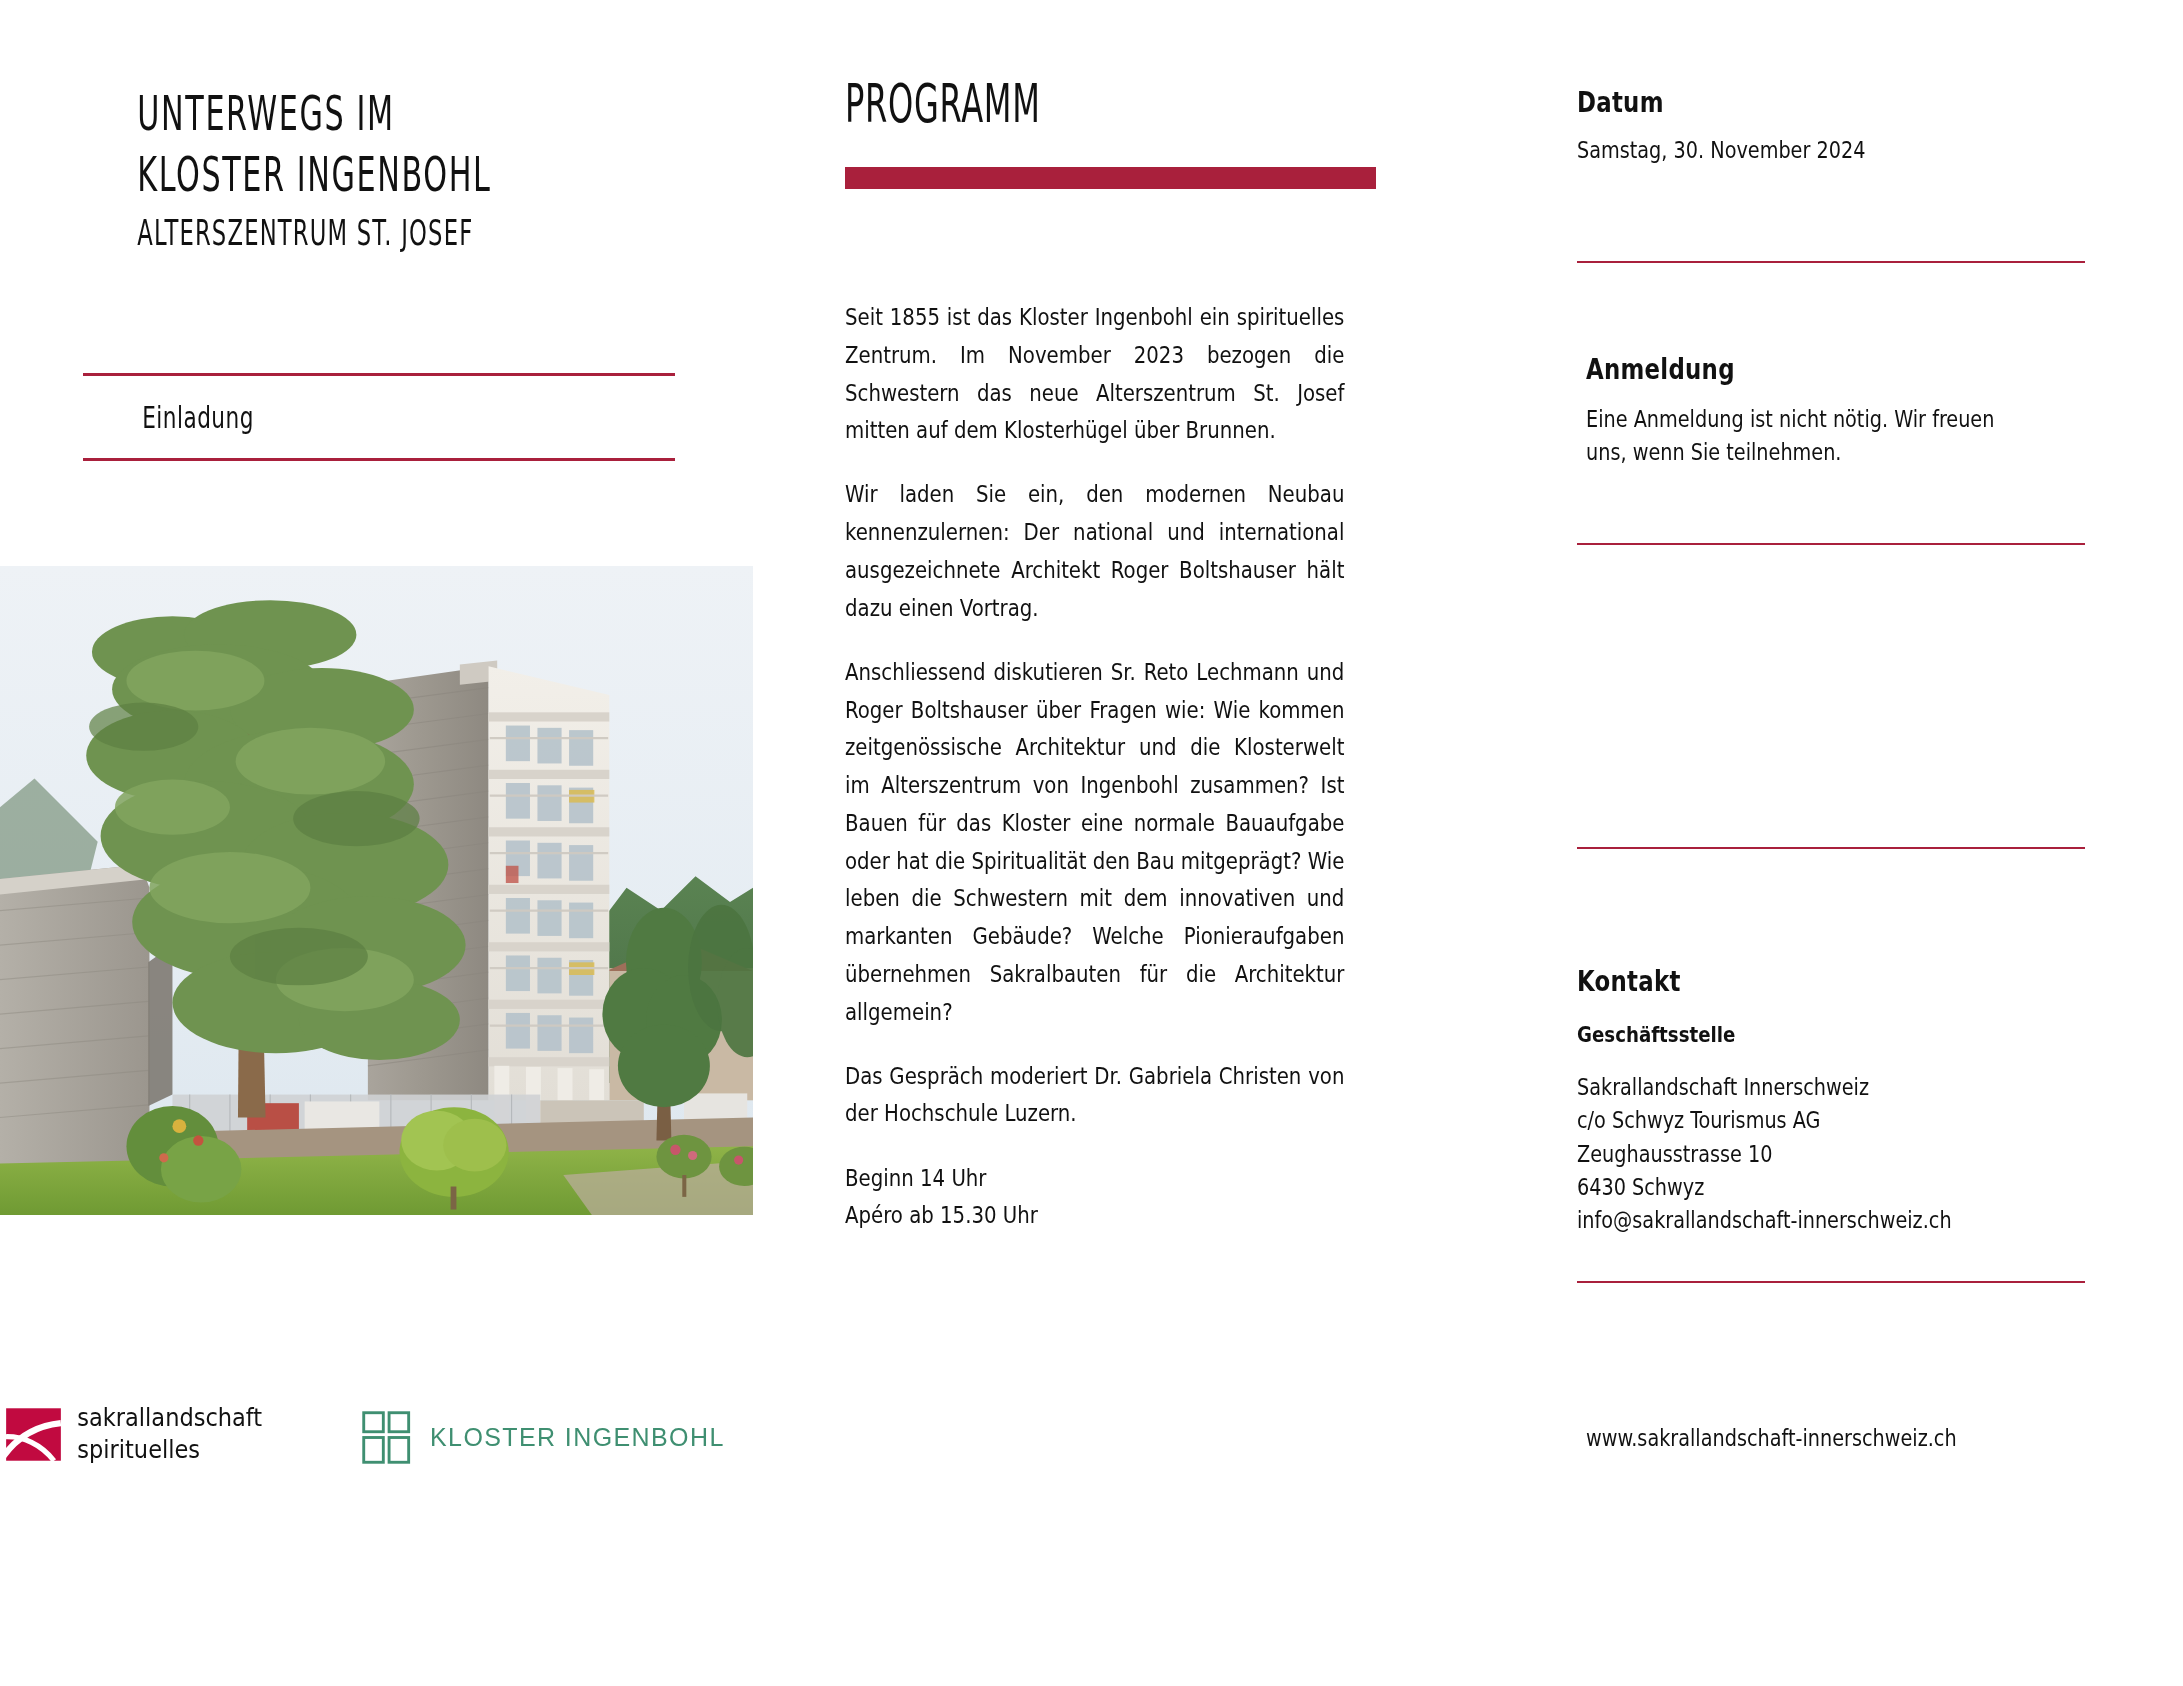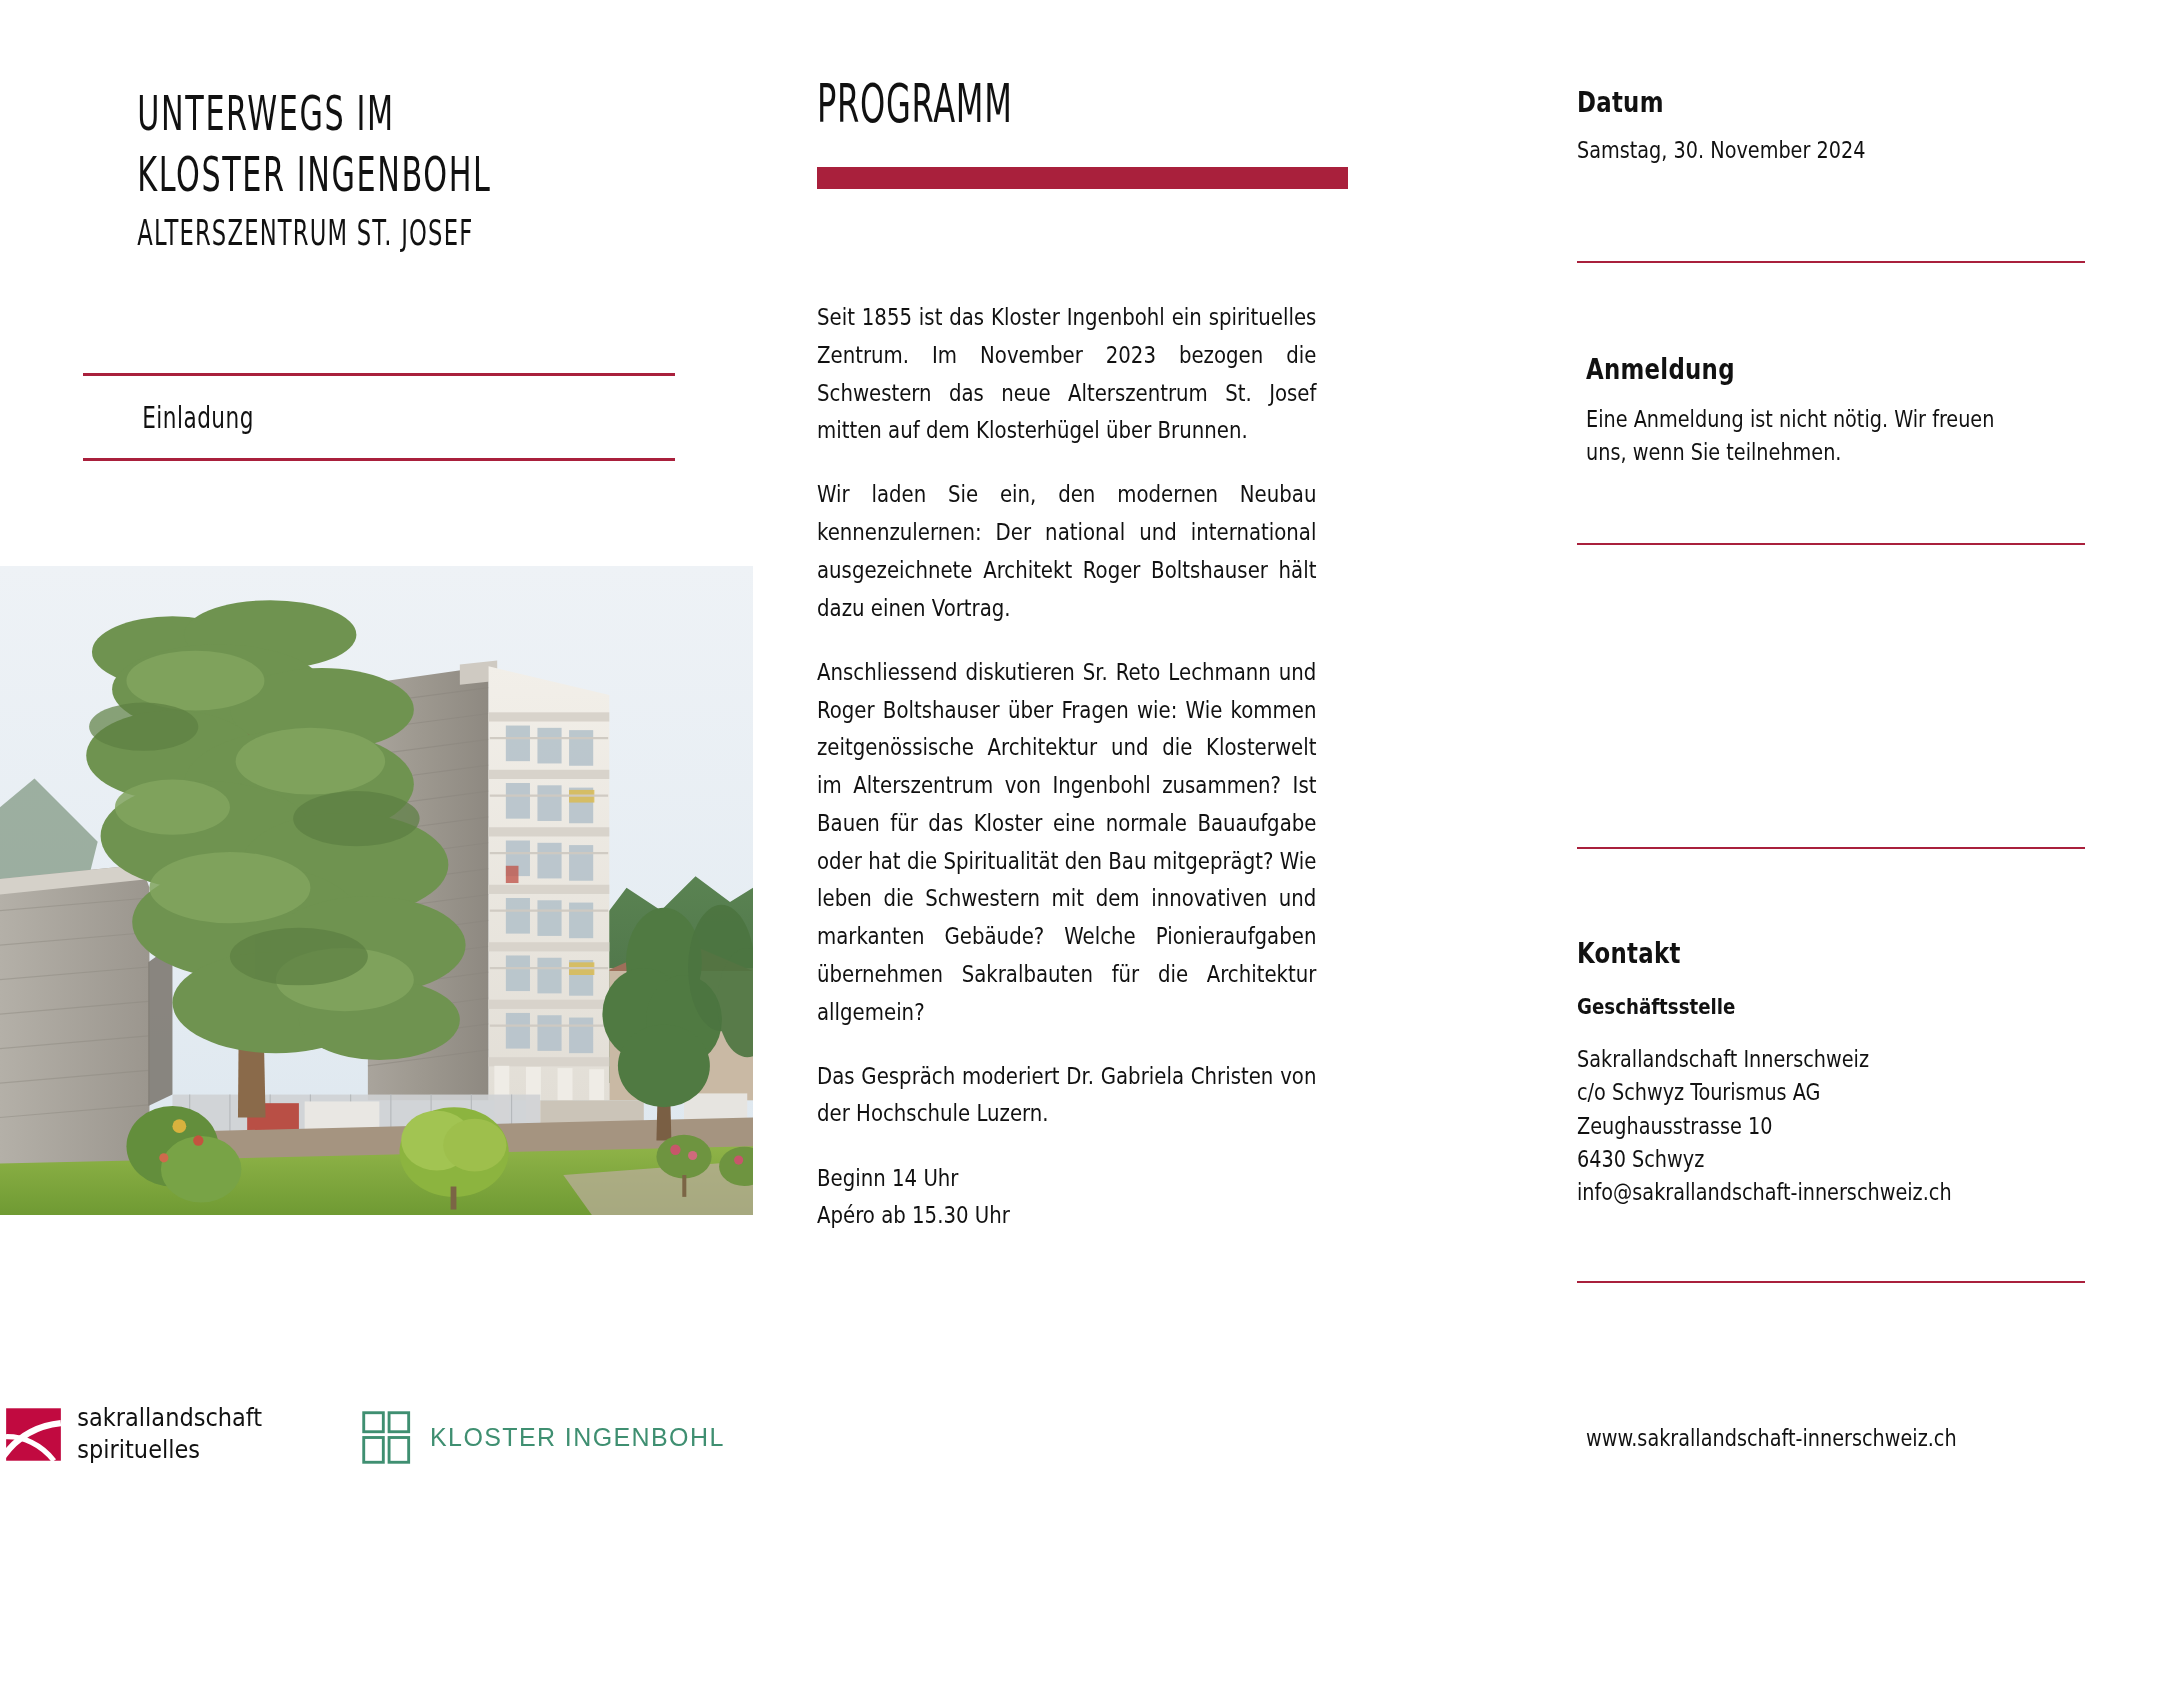--- a/index.html
+++ b/index.html
@@ -71,21 +71,21 @@
   .logo-kloster{position:absolute;left:362px;top:1411px;display:flex;align-items:center;}
   .logo-kloster-mark{width:53px;height:53px;position:relative;}
   .logo-kloster-text{
     margin-left:15px;
     font-family:"Liberation Sans",sans-serif;
     font-size:25px;letter-spacing:1.4px;color:#3f8f71;font-weight:400;
     white-space:nowrap;
   }
 
   
-  .col-mid{position:absolute;left:817px;top:0;width:540px;height:1399px;}
+  .col-mid{position:absolute;left:845px;top:0;width:540px;height:1399px;}
   .programm-head{
     font-family:"DejaVu Sans Condensed","Liberation Sans Narrow","Liberation Sans",sans-serif;
     font-weight:300;font-size:54px;letter-spacing:1.1px;color:#111;
     transform:scaleX(0.66);transform-origin:left center;
     white-space:nowrap;
     position:absolute;left:0;top:72px;
   }
   .programm-bar{position:absolute;left:0;top:167px;width:531px;height:22px;background:#a9203c;}
 
   .body-text{
@@ -436,21 +436,21 @@
     <div class="sec-rule" style="top:261px"></div>
 
     <div class="sec" style="top:353px;left:9px">
       <h3>Anmeldung</h3>
       <p style="margin-top:17px;width:485px">Eine Anmeldung ist nicht nötig. Wir freuen uns, wenn Sie teilnehmen.</p>
     </div>
     <div class="sec-rule" style="top:543px"></div>
 
     <div class="sec-rule" style="top:847px"></div>
 
-    <div class="sec" style="top:937px">
+    <div class="sec" style="top:965px">
       <h3>Kontakt</h3>
       <h4 style="margin-top:24px">Geschäftsstelle</h4>
       <p style="margin-top:24px">Sakrallandschaft Innerschweiz</p>
       <p>c/o Schwyz Tourismus  AG</p>
       <p>Zeughausstrasse 10</p>
       <p>6430 Schwyz</p>
       <p>info@sakrallandschaft-innerschweiz.ch</p>
     </div>
     <div class="sec-rule" style="top:1281px"></div>
   </div>

